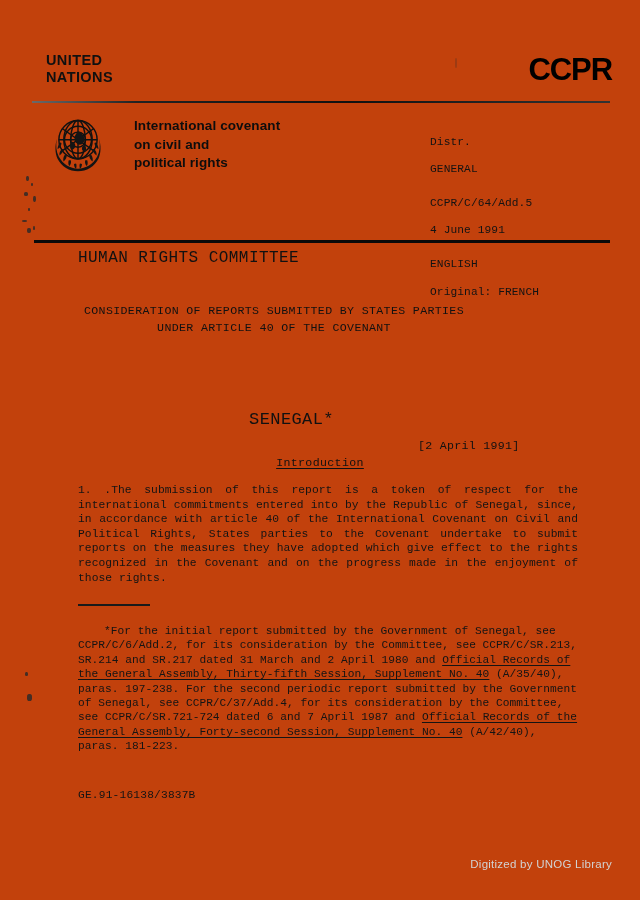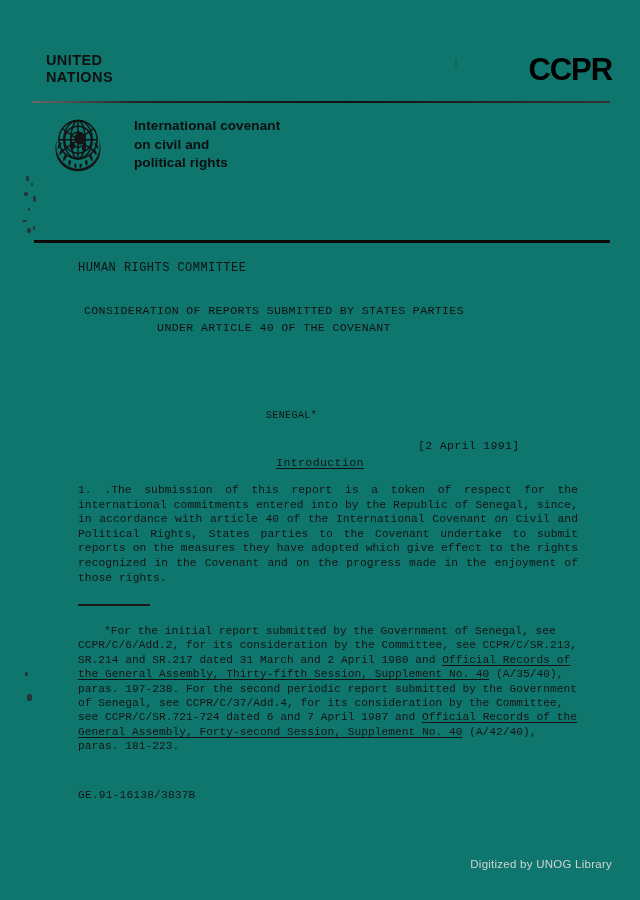--- a/index.html
+++ b/index.html
@@ -5,21 +5,21 @@
 <style>
   html, body {
     margin: 0;
     padding: 0;
     background: #ffffff;
   }
   .page {
     position: relative;
     width: 640px;
     height: 900px;
-    background: #0f766e;
+    background: #c2410c;
     overflow: hidden;
     font-family: "Liberation Mono", "DejaVu Sans Mono", monospace;
     color: #111111;
   }
 
   
   .speck {
     position: absolute;
     background: #2a2a2a;
     border-radius: 40%;
@@ -99,22 +99,22 @@
     letter-spacing: .1px;
     white-space: pre-line;
     color: #131313;
   }
   .distr-block .gap { display:block; height:7px; }
 
   
   .committee {
     position: absolute;
     left: 78px;
-    top: 261px;
-    font-size: 12px;
+    top: 249px;
+    font-size: 16px;
     letter-spacing: .45px;
     color: #111;
   }
   .doc-title {
     position: absolute;
     left: 0;
     top: 303px;
     width: 548px;
     text-align: center;
     font-size: 11.6px;
@@ -136,21 +136,21 @@
   .t-third    { top: 354px; }
   .t-addendum { top: 381px; }
   .t-intro    { top: 456px; }
 
   .country {
     position: absolute;
     width: 583px;
     left: 0;
     top: 410px;
     text-align: center;
-    font-size: 10px;
+    font-size: 17px;
     letter-spacing: .4px;
     color: #111;
   }
   .date-stamp {
     position: absolute;
     left: 418px;
     top: 439px;
     font-size: 11.6px;
     letter-spacing: .3px;
     color: #111;
@@ -263,20 +263,30 @@
         <path d="M64 73 C65 76 65 80 63 82 C61 79 60 76 61 73 Z"></path>
         <path d="M56 79 C56 82 55 85 53 86 C52 83 52 80 53 78 Z"></path>
       </g>
     </svg>
   </div>
 
   <div class="covenant-title">International covenant
 on civil and
 political rights</div>
 
+  <div class="distr-block">
+    <span>Distr.</span><br>
+    <span>GENERAL</span>
+    <span class="gap"></span>
+    <span>CCPR/C/64/Add.5</span><br>
+    <span>4 June 1991</span>
+    <span class="gap"></span>
+    <span>ENGLISH</span><br>
+    <span>Original:  FRENCH</span>
+  </div>
 
   <div class="rule-thick"></div>
 
   <div class="committee">HUMAN RIGHTS COMMITTEE</div>
   <div class="doc-title">CONSIDERATION OF REPORTS SUBMITTED BY STATES PARTIES
 UNDER ARTICLE 40 OF THE COVENANT</div>
 
 
   <div class="country">SENEGAL*</div>
   <div class="date-stamp">[2 April 1991]</div>

